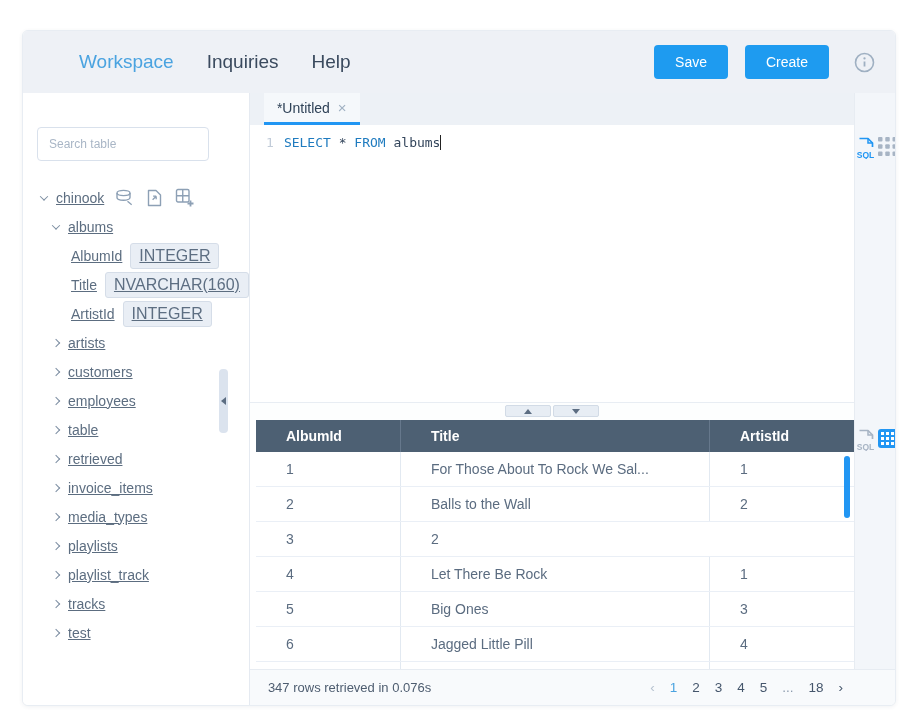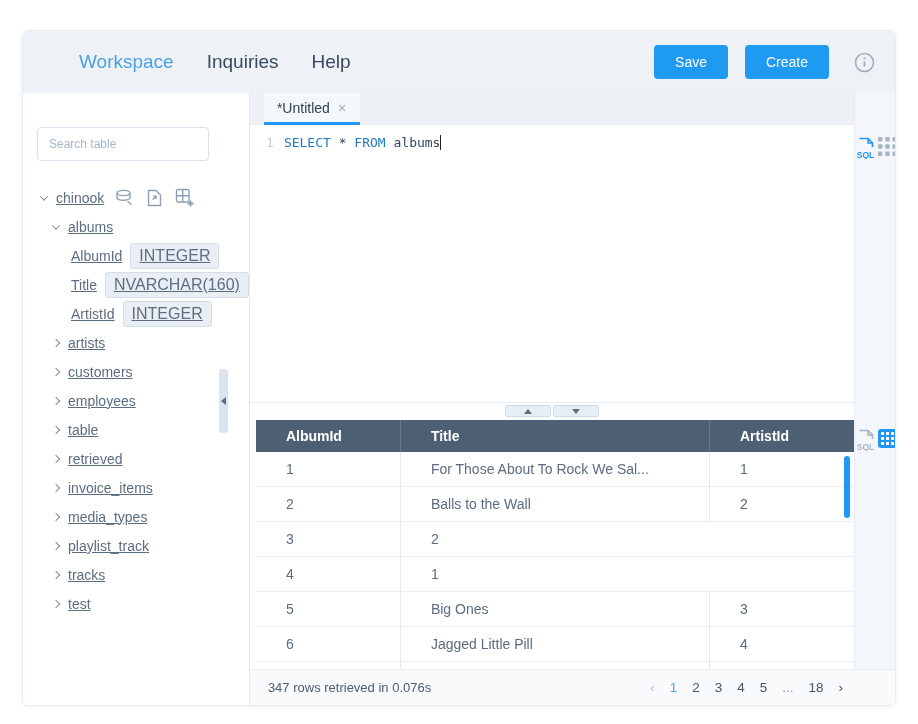--- a/index.html
+++ b/index.html
@@ -196,20 +196,24 @@
             <div class="trow ind-1">
               <span class="chev right"></span>
               <span>invoice_items</span>
             </div>
             <div class="trow ind-1">
               <span class="chev right"></span>
               <span>media_types</span>
             </div>
             <div class="trow ind-1">
               <span class="chev right"></span>
+              <span>playlists</span>
+            </div>
+            <div class="trow ind-1">
+              <span class="chev right"></span>
               <span>playlist_track</span>
             </div>
             <div class="trow ind-1">
               <span class="chev right"></span>
               <span>tracks</span>
             </div>
             <div class="trow ind-1">
               <span class="chev right"></span>
               <span>test</span>
             </div>
@@ -263,20 +267,21 @@
                   <div class="cell col-a">2</div>
                   <div class="cell col-b">Balls to the Wall</div>
                   <div class="cell col-c">2</div>
                 </div>
                 <div class="rrow">
                   <div class="cell col-a">3</div>
                   <div class="cell col-c">2</div>
                 </div>
                 <div class="rrow">
                   <div class="cell col-a">4</div>
+                  <div class="cell col-b">Let There Be Rock</div>
                   <div class="cell col-c">1</div>
                 </div>
                 <div class="rrow">
                   <div class="cell col-a">5</div>
                   <div class="cell col-b">Big Ones</div>
                   <div class="cell col-c">3</div>
                 </div>
                 <div class="rrow">
                   <div class="cell col-a">6</div>
                   <div class="cell col-b">Jagged Little Pill</div>

